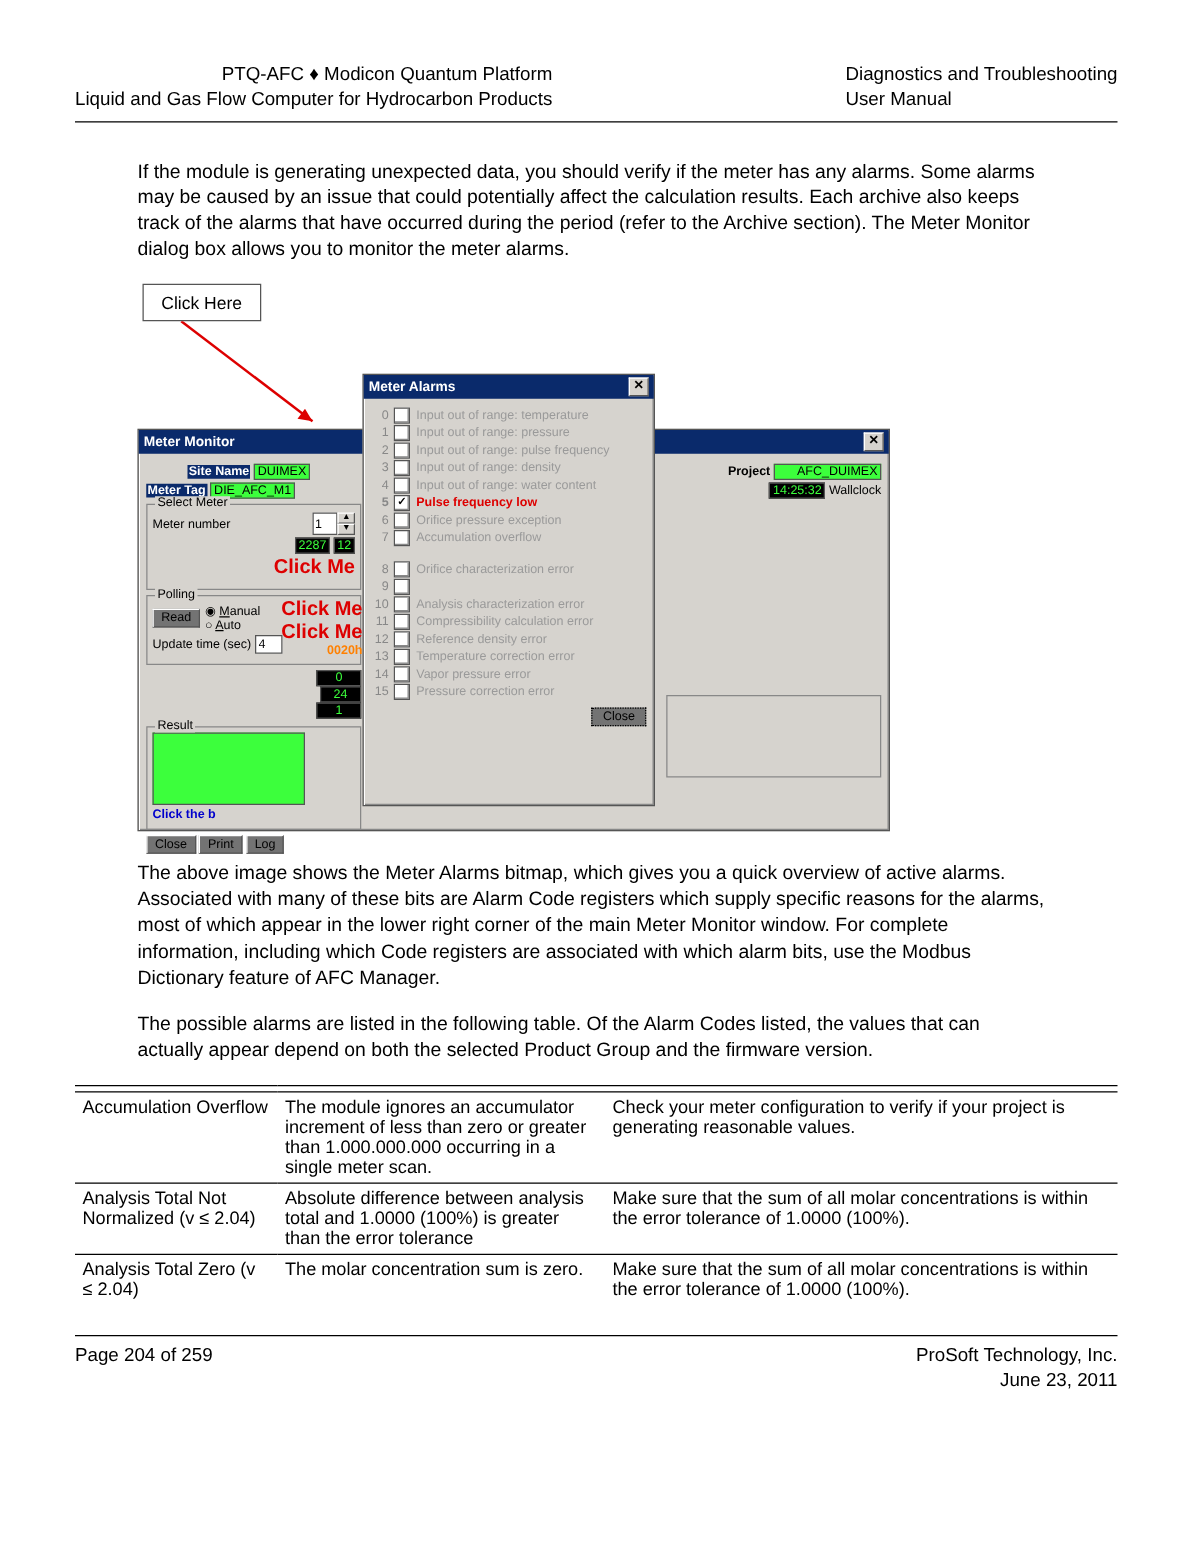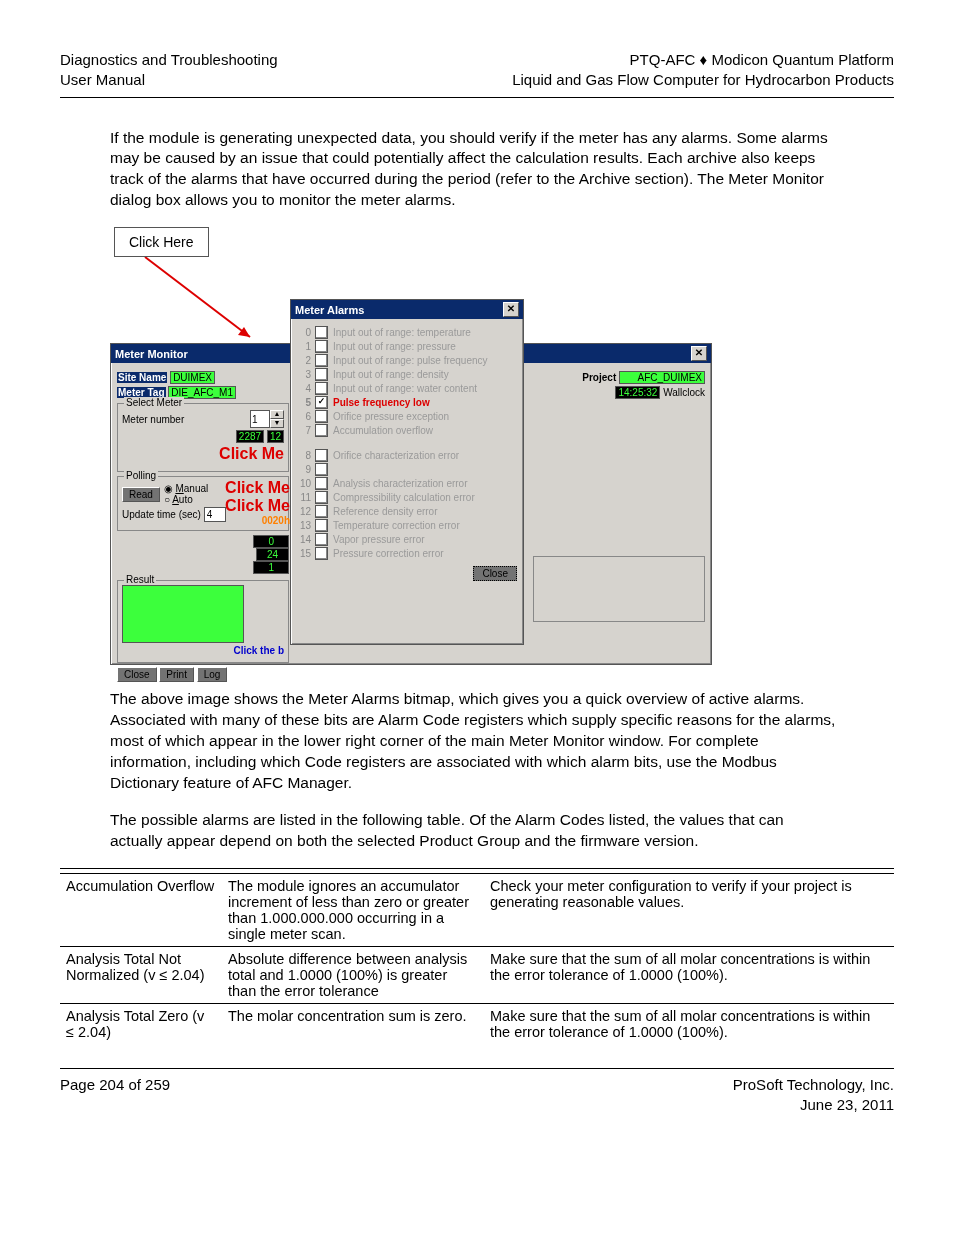--- a/index.html
+++ b/index.html
@@ -187,27 +187,27 @@
     font-size: 15px;
     line-height:1.35;
   }
 </style>
 </head>
 <body>
 
 <div class="page">
 
   <div class="header-row">
+    <div style="text-align:right;">
+      <div>PTQ-AFC ♦ Modicon Quantum Platform</div>
+      <div>Liquid and Gas Flow Computer for Hydrocarbon Products</div>
+    </div>
     <div>
       <div>Diagnostics and Troubleshooting</div>
       <div>User Manual</div>
-    </div>
-    <div style="text-align:right;">
-      <div>PTQ-AFC ♦ Modicon Quantum Platform</div>
-      <div>Liquid and Gas Flow Computer for Hydrocarbon Products</div>
     </div>
   </div>
   <hr class="rule">
 
   <p class="body-text">If the module is generating unexpected data, you should verify if the meter has any alarms. Some alarms may be caused by an issue that could potentially affect the calculation results. Each archive also keeps track of the alarms that have occurred during the period (refer to the Archive section). The Meter Monitor dialog box allows you to monitor the meter alarms.</p>
 
   <div class="shot-wrap">
     <div class="click-here-box">Click Here</div>
     <div class="arrow">
       <svg width="130" height="90">
@@ -218,21 +218,21 @@
 
     
     <div class="win mm">
       <div class="titlebar">
         <span>Meter Monitor</span>
         <span class="x">✕</span>
       </div>
       <div class="content">
         <div class="mm-left">
           <div class="row">
-            <span style="color:#fff;background:#0a2a6b;padding:0 1px;font-weight:bold;">Site Name</span>
+            <span style="color:#fff;background:#0a2a6b;padding:0 1px;font-weight:bold;margin-left:33px;">Site Name</span>
             <span class="green-in">DUIMEX</span>
           </div>
           <div class="row">
             <span style="color:#fff;background:#0a2a6b;padding:0 1px;font-weight:bold;">Meter Tag</span>
             <span class="green-in">DIE_AFC_M1</span>
           </div>
 
           <div class="fieldset">
             <span class="legend">Select Meter</span>
             <div class="row" style="display:flex;align-items:center;justify-content:space-between;">
@@ -276,21 +276,21 @@
 
           <div style="text-align:right;margin-top:2px;">
             <span class="black-in" style="padding:0 14px;">0</span><br>
             <span class="black-in" style="padding:0 10px;">24</span><br>
             <span class="black-in" style="padding:0 14px;">1</span>
           </div>
 
           <div class="fieldset" style="margin-top:6px;">
             <span class="legend">Result</span>
             <div class="result-box"></div>
-            <div style="text-align:right;margin-top:2px;">
+            <div style="margin-top:2px;">
               <span class="blue-hint">Click the b</span>
             </div>
           </div>
 
           <div class="row" style="margin-top:4px;">
             <span class="btn">Close</span>
             <span class="btn">Print</span>
             <span class="btn">Log</span>
           </div>
         </div>

